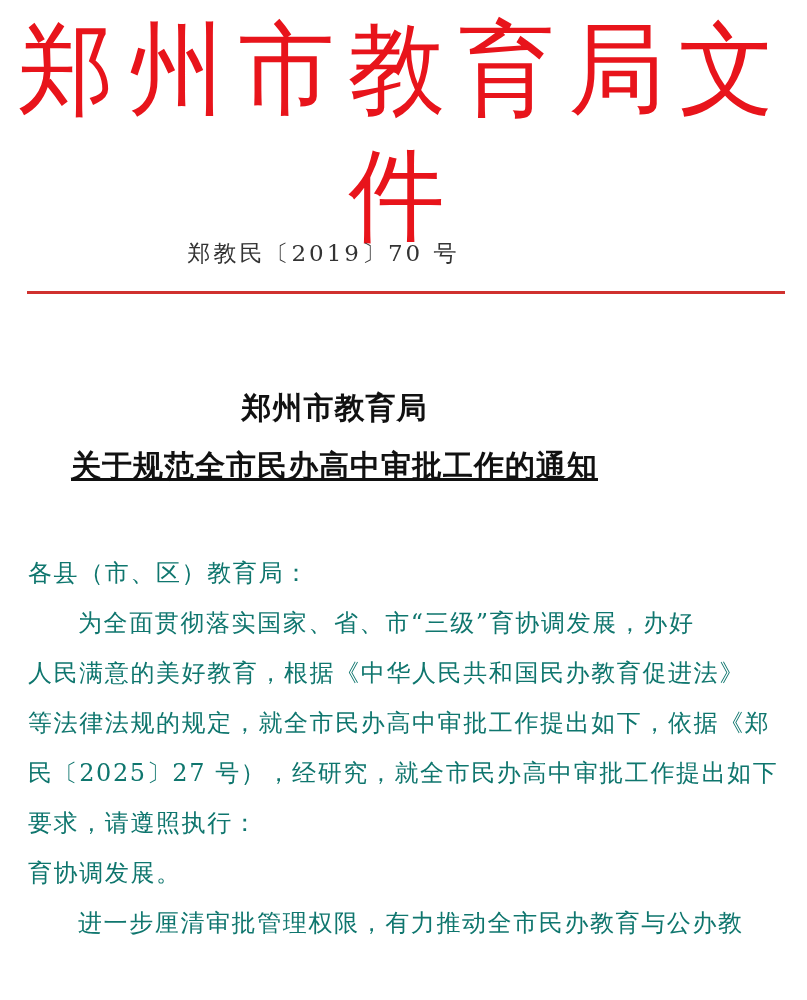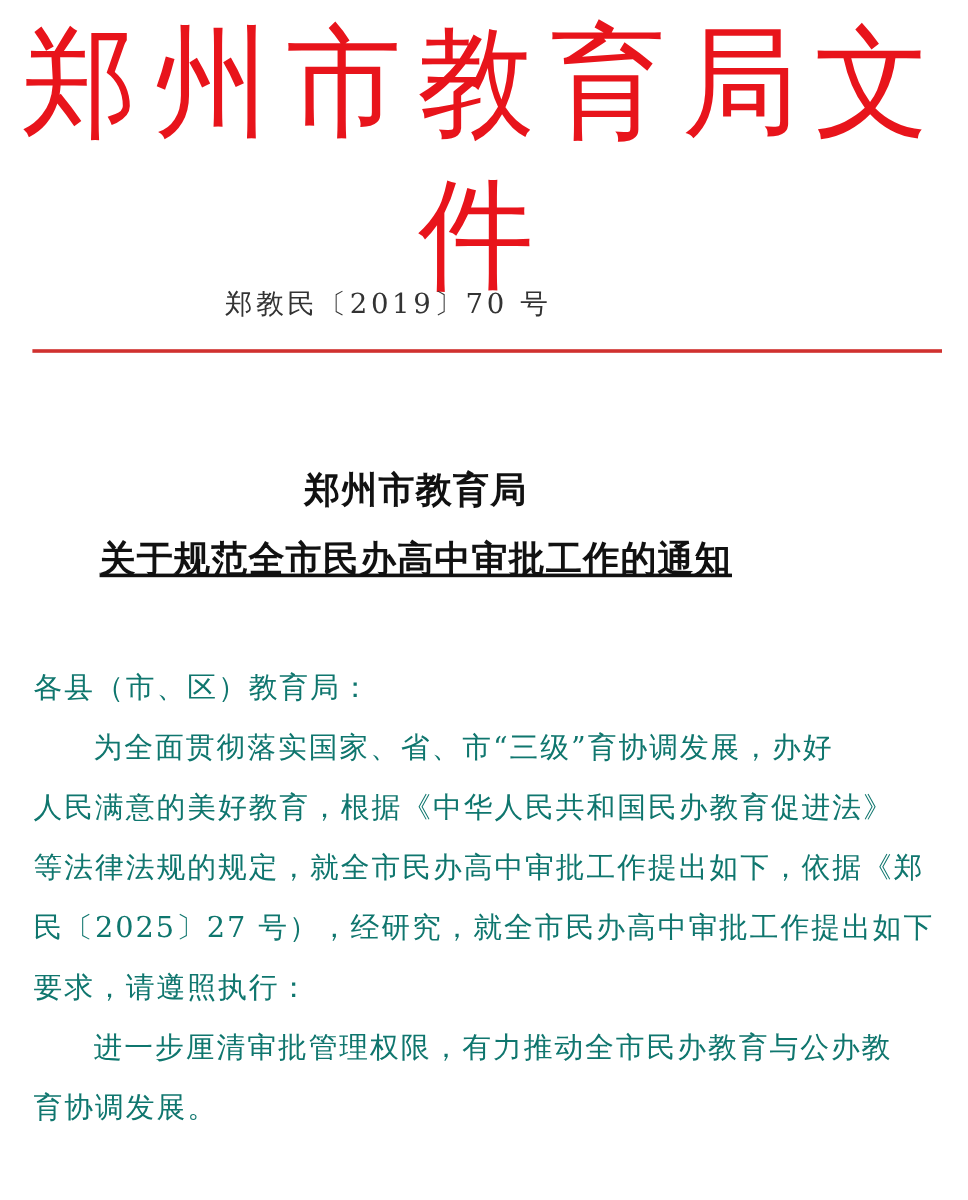--- a/index.html
+++ b/index.html
@@ -6,21 +6,21 @@
   body { width: 807px; height: 1000px; position: relative; overflow: hidden;
          font-family: "DejaVu Serif", "Liberation Serif", serif; color: #222; }
   .masthead { position: absolute; top: 12px; left: 0; width: 807px; text-align: center;
               color: #e8141b; font-size: 96px; line-height: 120px; letter-spacing: 14px;
               font-family: "DejaVu Serif", "Liberation Serif", serif; font-weight: normal;
               transform: scaleY(1.05); }
   .doc-number { position: absolute; top: 238px; left: 0; width: 647px; text-align: center;
                 font-size: 23px; color: #333; letter-spacing: 3px; }
   .red-rule { position: absolute; top: 291px; left: 27px; width: 758px; height: 3px;
               background: #d0312f; }
-  .title { position: absolute; left: 12px; width: 669px; text-align: center;
+  .title { position: absolute; left: 0; width: 669px; text-align: center;
            font-weight: bold; color: #111; font-size: 30px; letter-spacing: 1px; }
   .title-1 { top: 388px; }
   .title-2 { top: 446px; text-decoration: underline; }
   .body-text { position: absolute; left: 28px; width: 752px; font-size: 24px; color: #0f766e;
                line-height: 50px; }
   .line { white-space: nowrap; display: block; letter-spacing: 1.6px; }
   .indent { padding-left: 50px; }
 </style>
 </head>
 <body>
@@ -34,15 +34,15 @@
 <div class="title title-1">郑州市教育局</div>
 <div class="title title-2">关于规范全市民办高中审批工作的通知</div>
 
 <div class="body-text" style="top:548px;">
   <span class="line">各县（市、区）教育局：</span>
   <span class="line indent">为全面贯彻落实国家、省、市“三级”育协调发展，办好</span>
   <span class="line">人民满意的美好教育，根据《中华人民共和国民办教育促进法》</span>
   <span class="line">等法律法规的规定，就全市民办高中审批工作提出如下，依据《郑</span>
   <span class="line">民〔2025〕27 号），经研究，就全市民办高中审批工作提出如下</span>
   <span class="line">要求，请遵照执行：</span>
+  <span class="line">育协调发展。</span>
   <span class="line indent">进一步厘清审批管理权限，有力推动全市民办教育与公办教</span>
-  <span class="line">育协调发展。</span>
 </div>
 
 </body></html>

